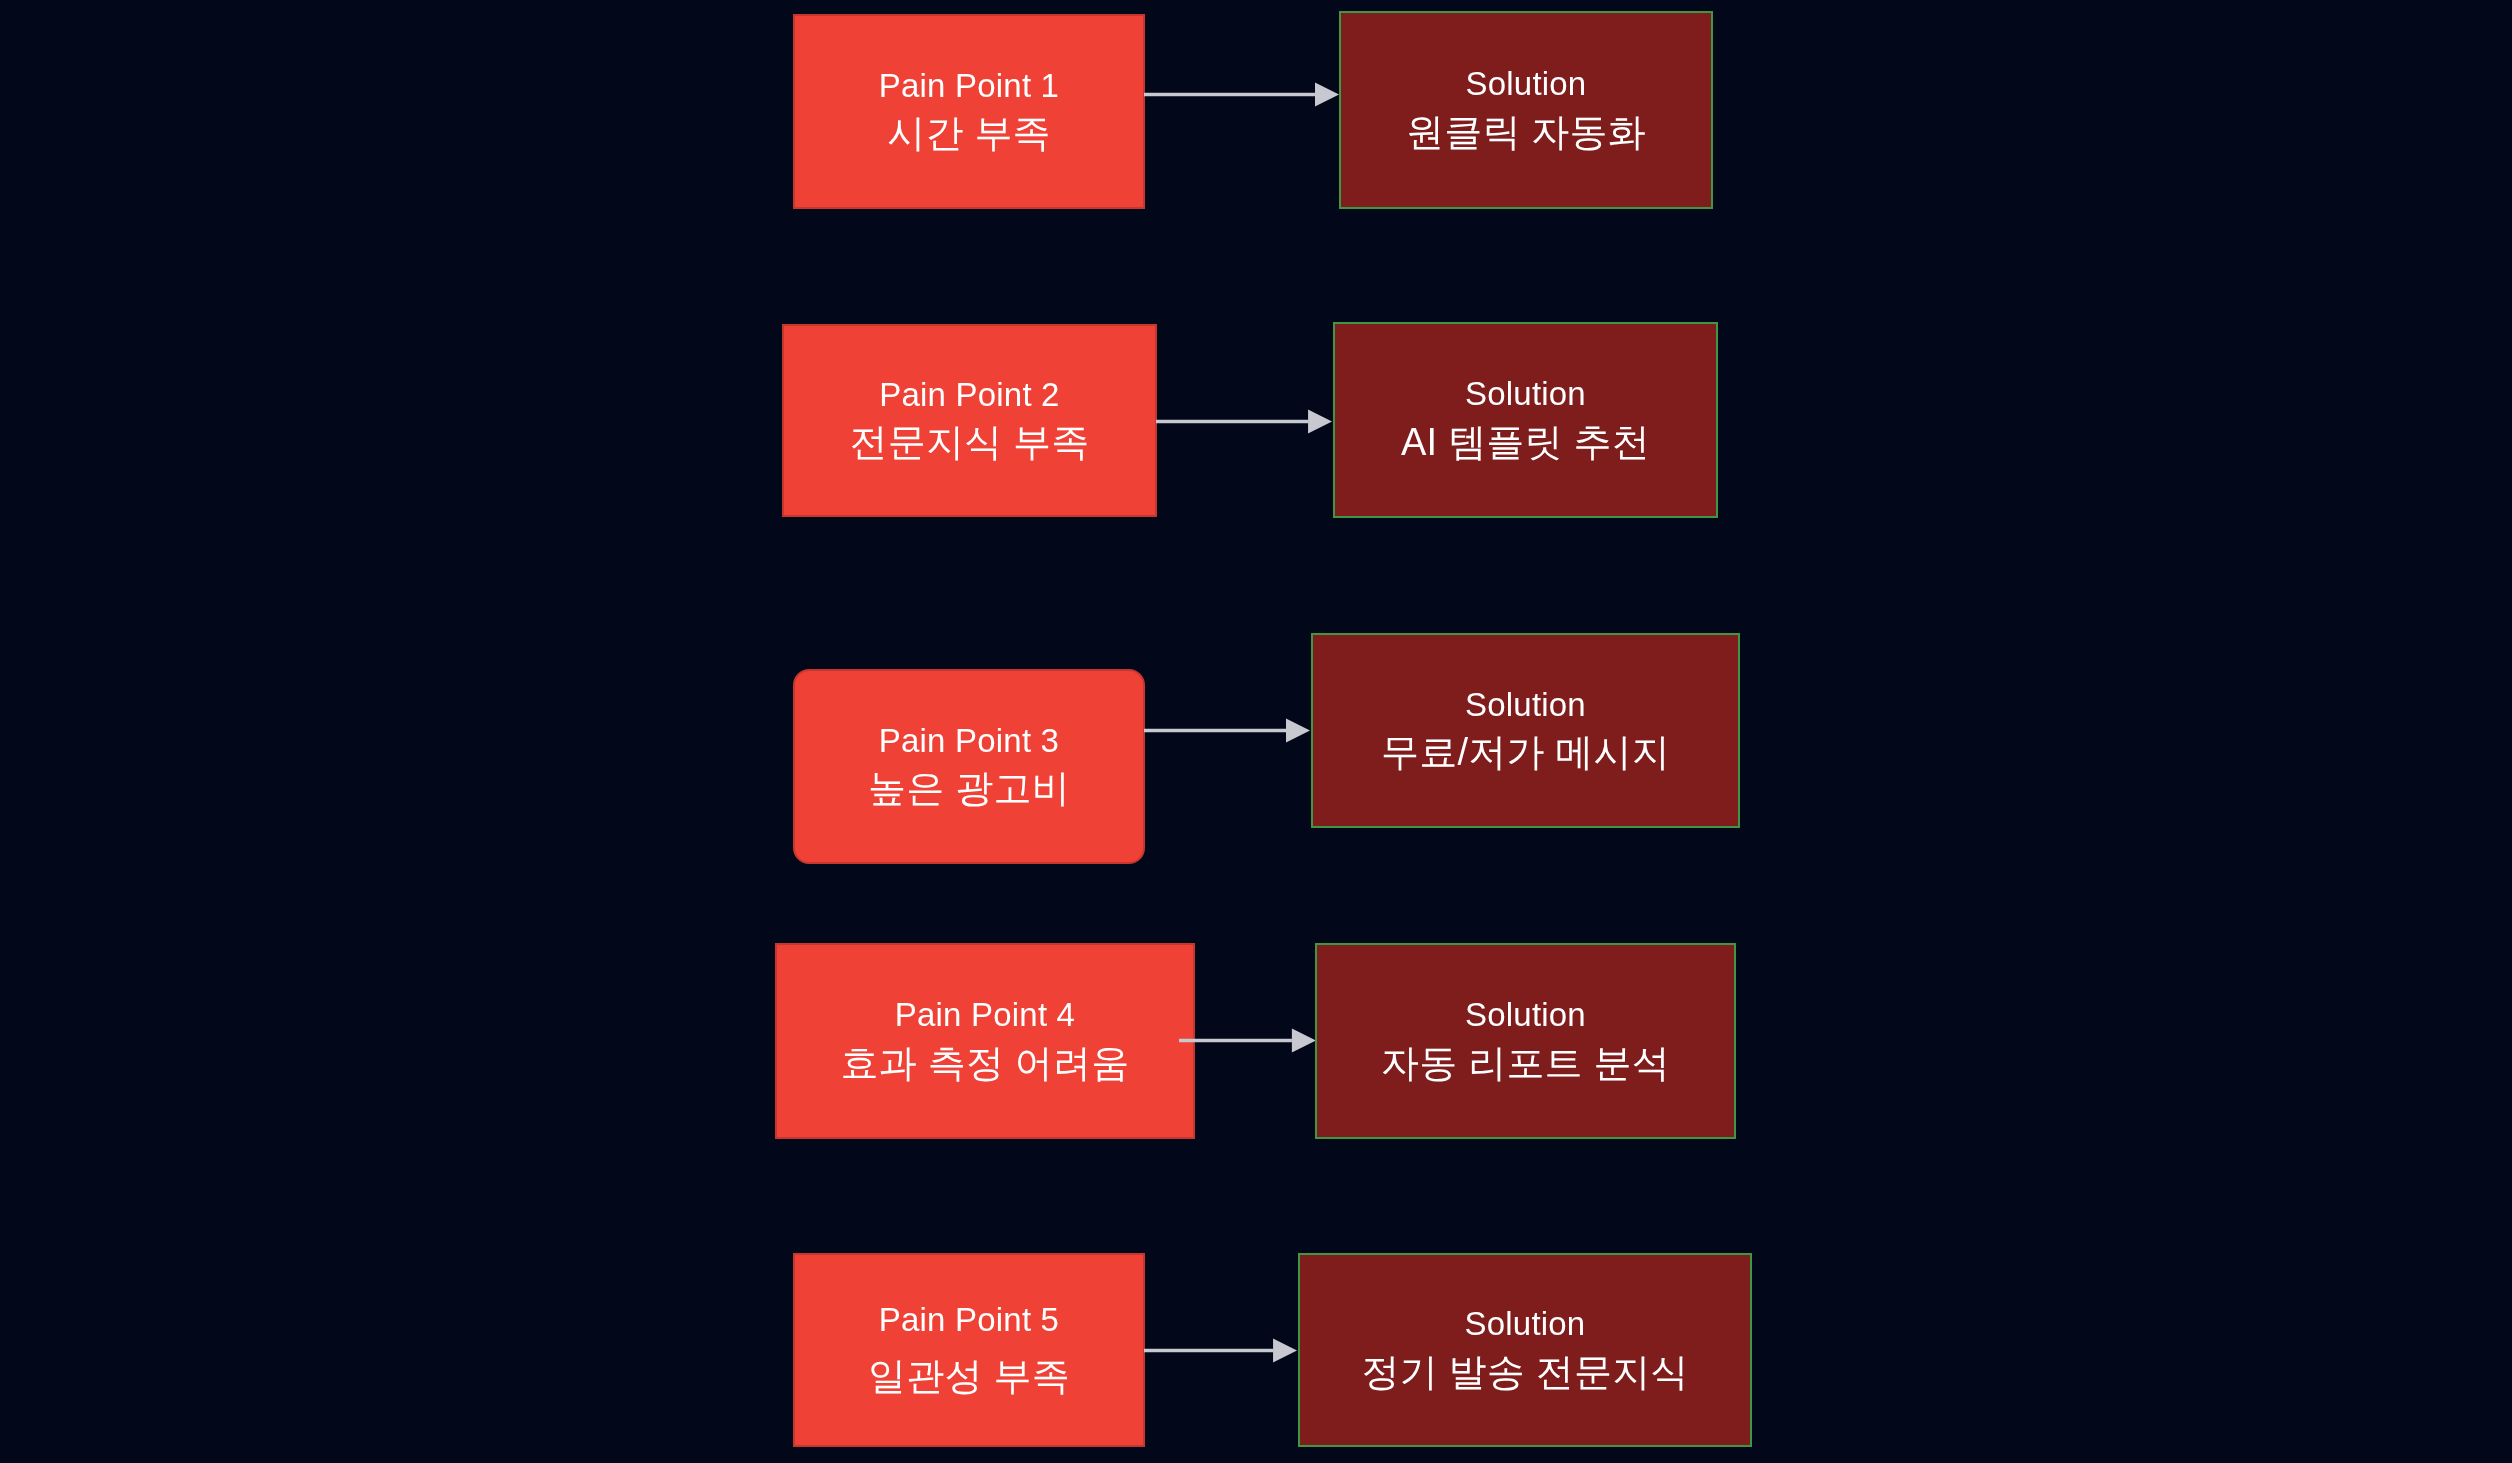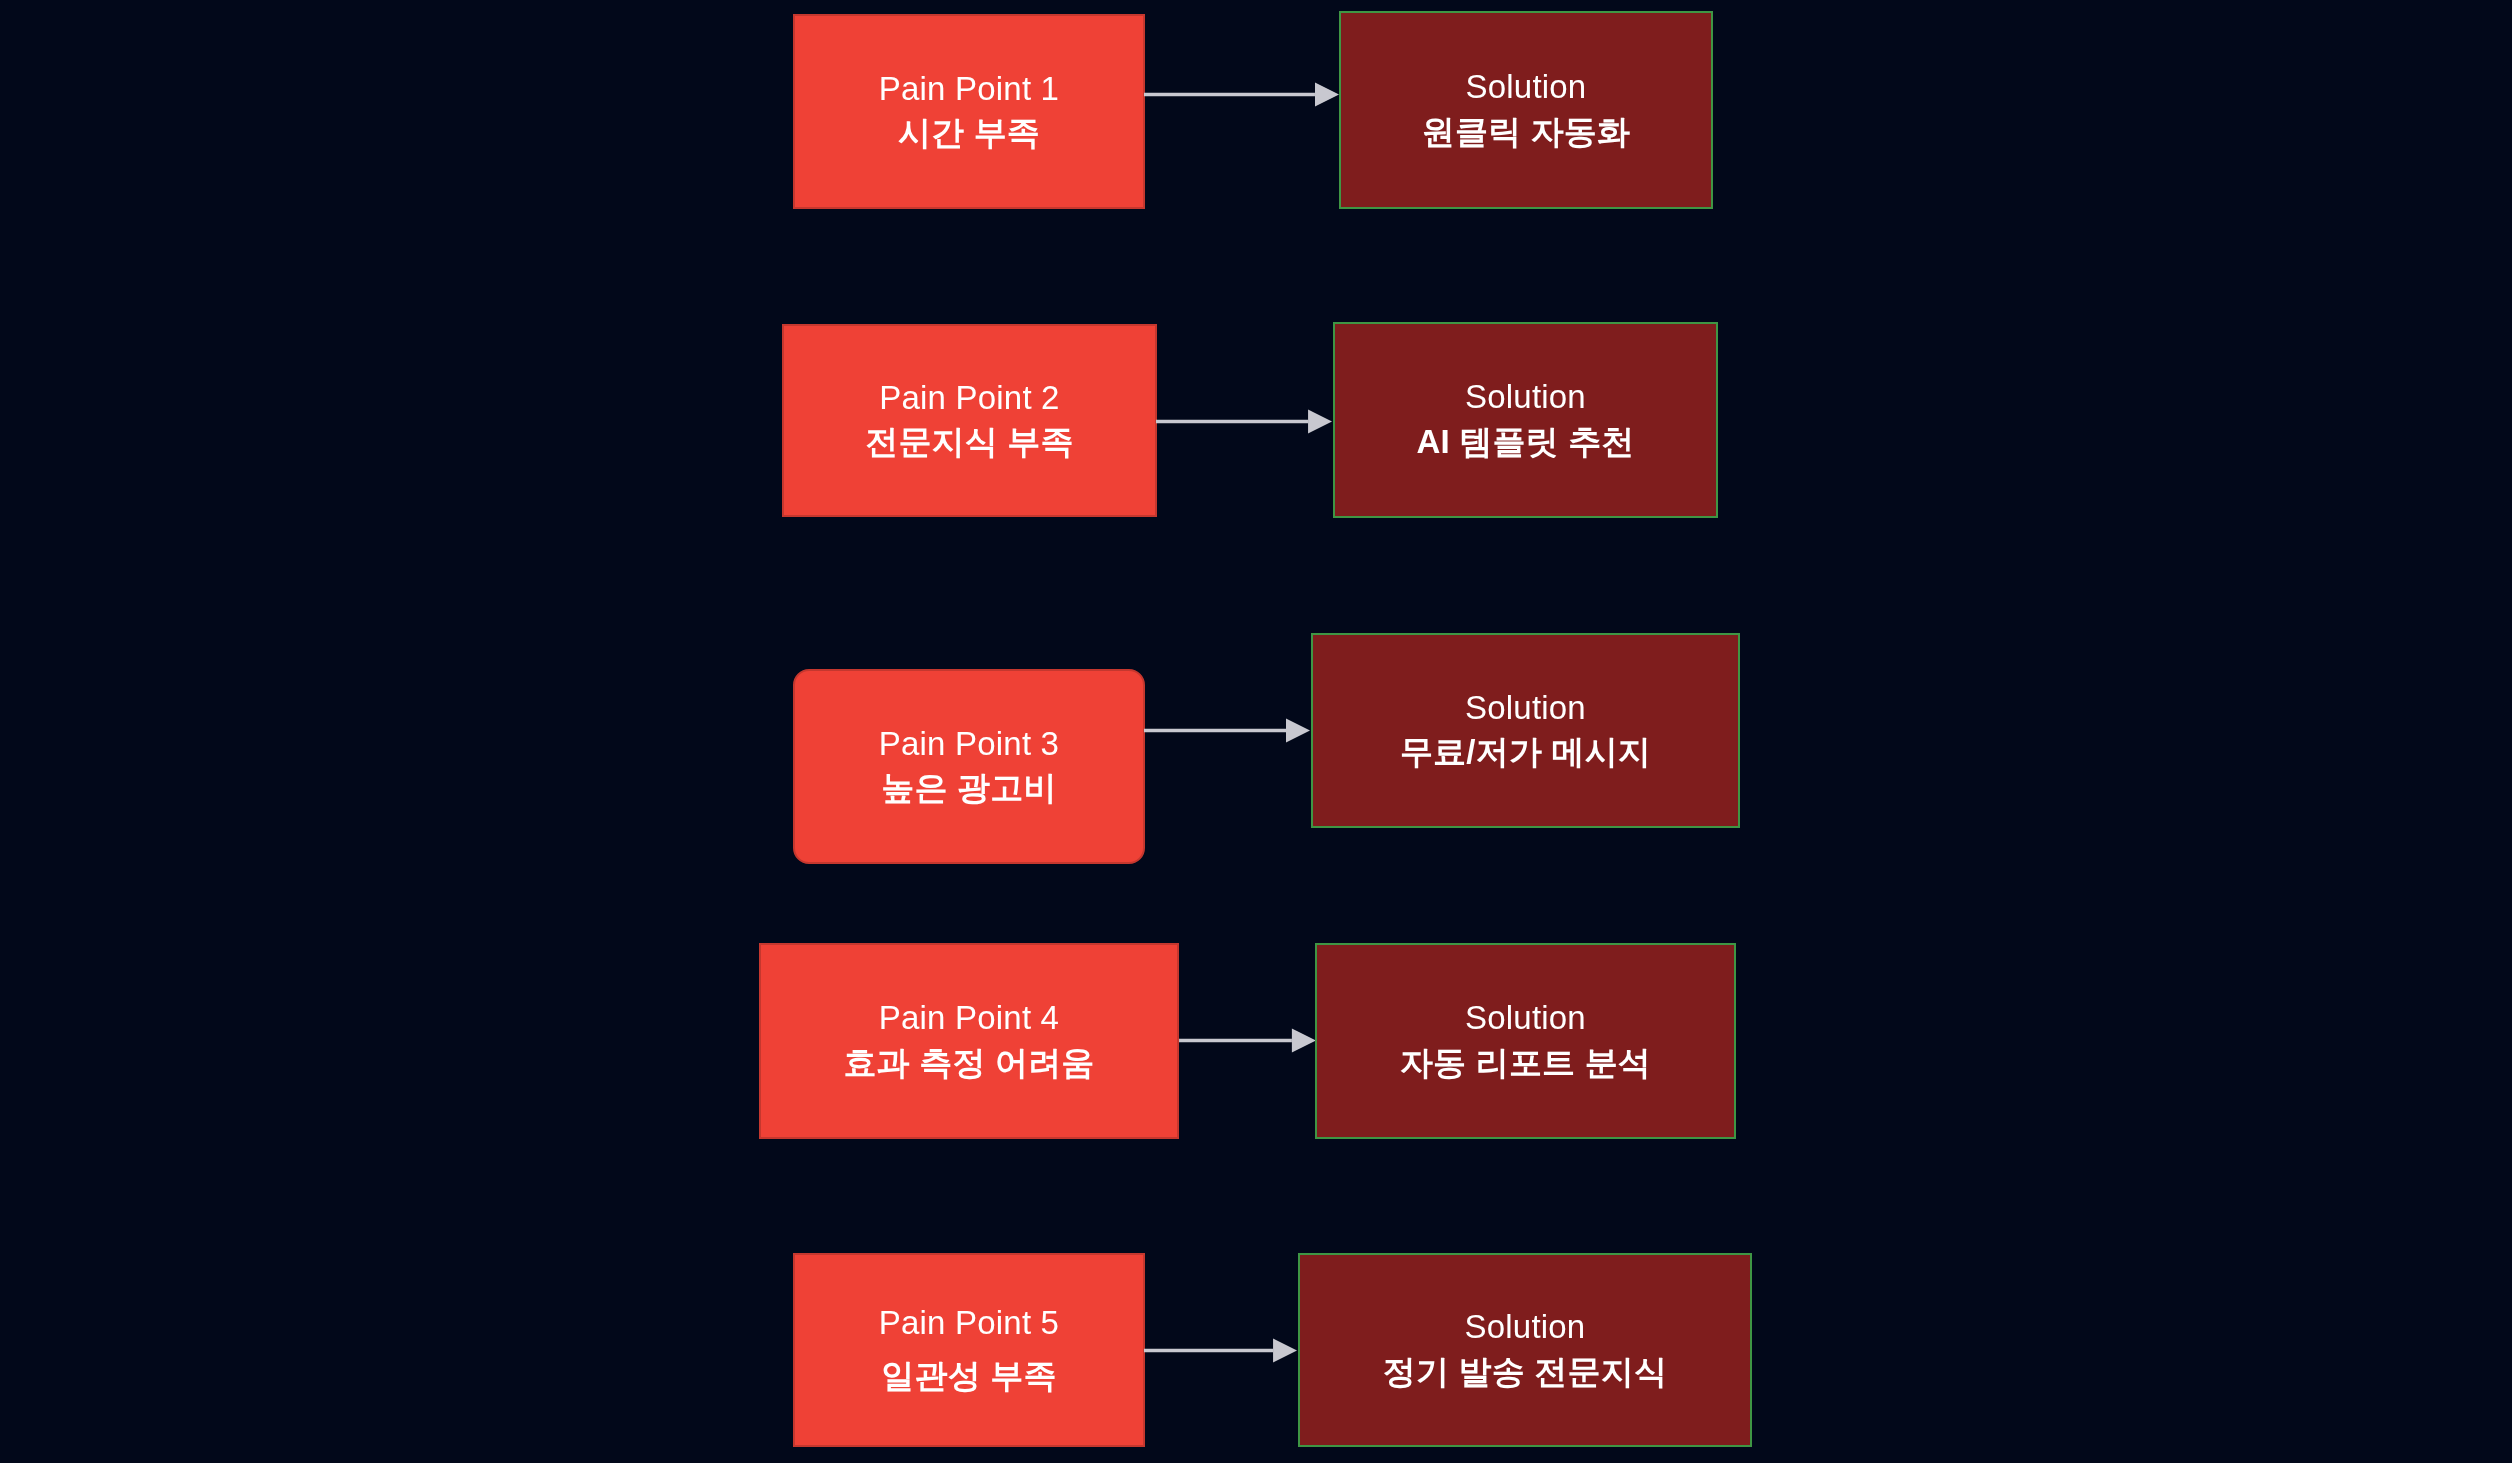--- a/index.html
+++ b/index.html
@@ -42,22 +42,22 @@
     background: #7f1d1d;
     border: 2.8px solid #3f9644;
   }
   .node-title {
     font-size: 33px;
     font-weight: 400;
     white-space: nowrap;
     margin-bottom: 5.5px;
   }
   .node-subtitle {
-    font-size: 33px;
-    font-weight: 700;
+    font-size: 38px;
+    font-weight: 400;
     white-space: nowrap;
   }
   .arrow {
     position: absolute;
     height: 37px;
     display: block;
   }
   .arrow svg {
     display: block;
     overflow: visible;
@@ -102,21 +102,21 @@
     <div class="arrow" style="left: 1144px; top: 712px; width: 166px;">
       <svg width="166" height="37" viewBox="0 0 180 40">
         <line x1="0" y1="20" x2="154" y2="20" stroke="#c8c8d0" stroke-width="4"></line>
         <polygon points="154,7 180,20 154,33" fill="#c8c8d0"></polygon>
       </svg>
     </div>
     <div class="node solution" style="left: 1311px; top: 633px; width: 429px; height: 195px;">
       <div class="node-title">Solution</div>
       <div class="node-subtitle">무료/저가 메시지</div>
     </div>
-    <div class="node pain" style="left: 759px; top: 943px; width: 420px; height: 196px;">
+    <div class="node pain" style="left: 775px; top: 943px; width: 420px; height: 196px;">
       <div class="node-title">Pain Point 4</div>
       <div class="node-subtitle">효과 측정 어려움</div>
     </div>
     <div class="arrow" style="left: 1179px; top: 1022px; width: 137px;">
       <svg width="137" height="37" viewBox="0 0 148 40">
         <line x1="0" y1="20" x2="122" y2="20" stroke="#c8c8d0" stroke-width="4"></line>
         <polygon points="122,7 148,20 122,33" fill="#c8c8d0"></polygon>
       </svg>
     </div>
     <div class="node solution" style="left: 1315px; top: 943px; width: 421px; height: 196px;">

